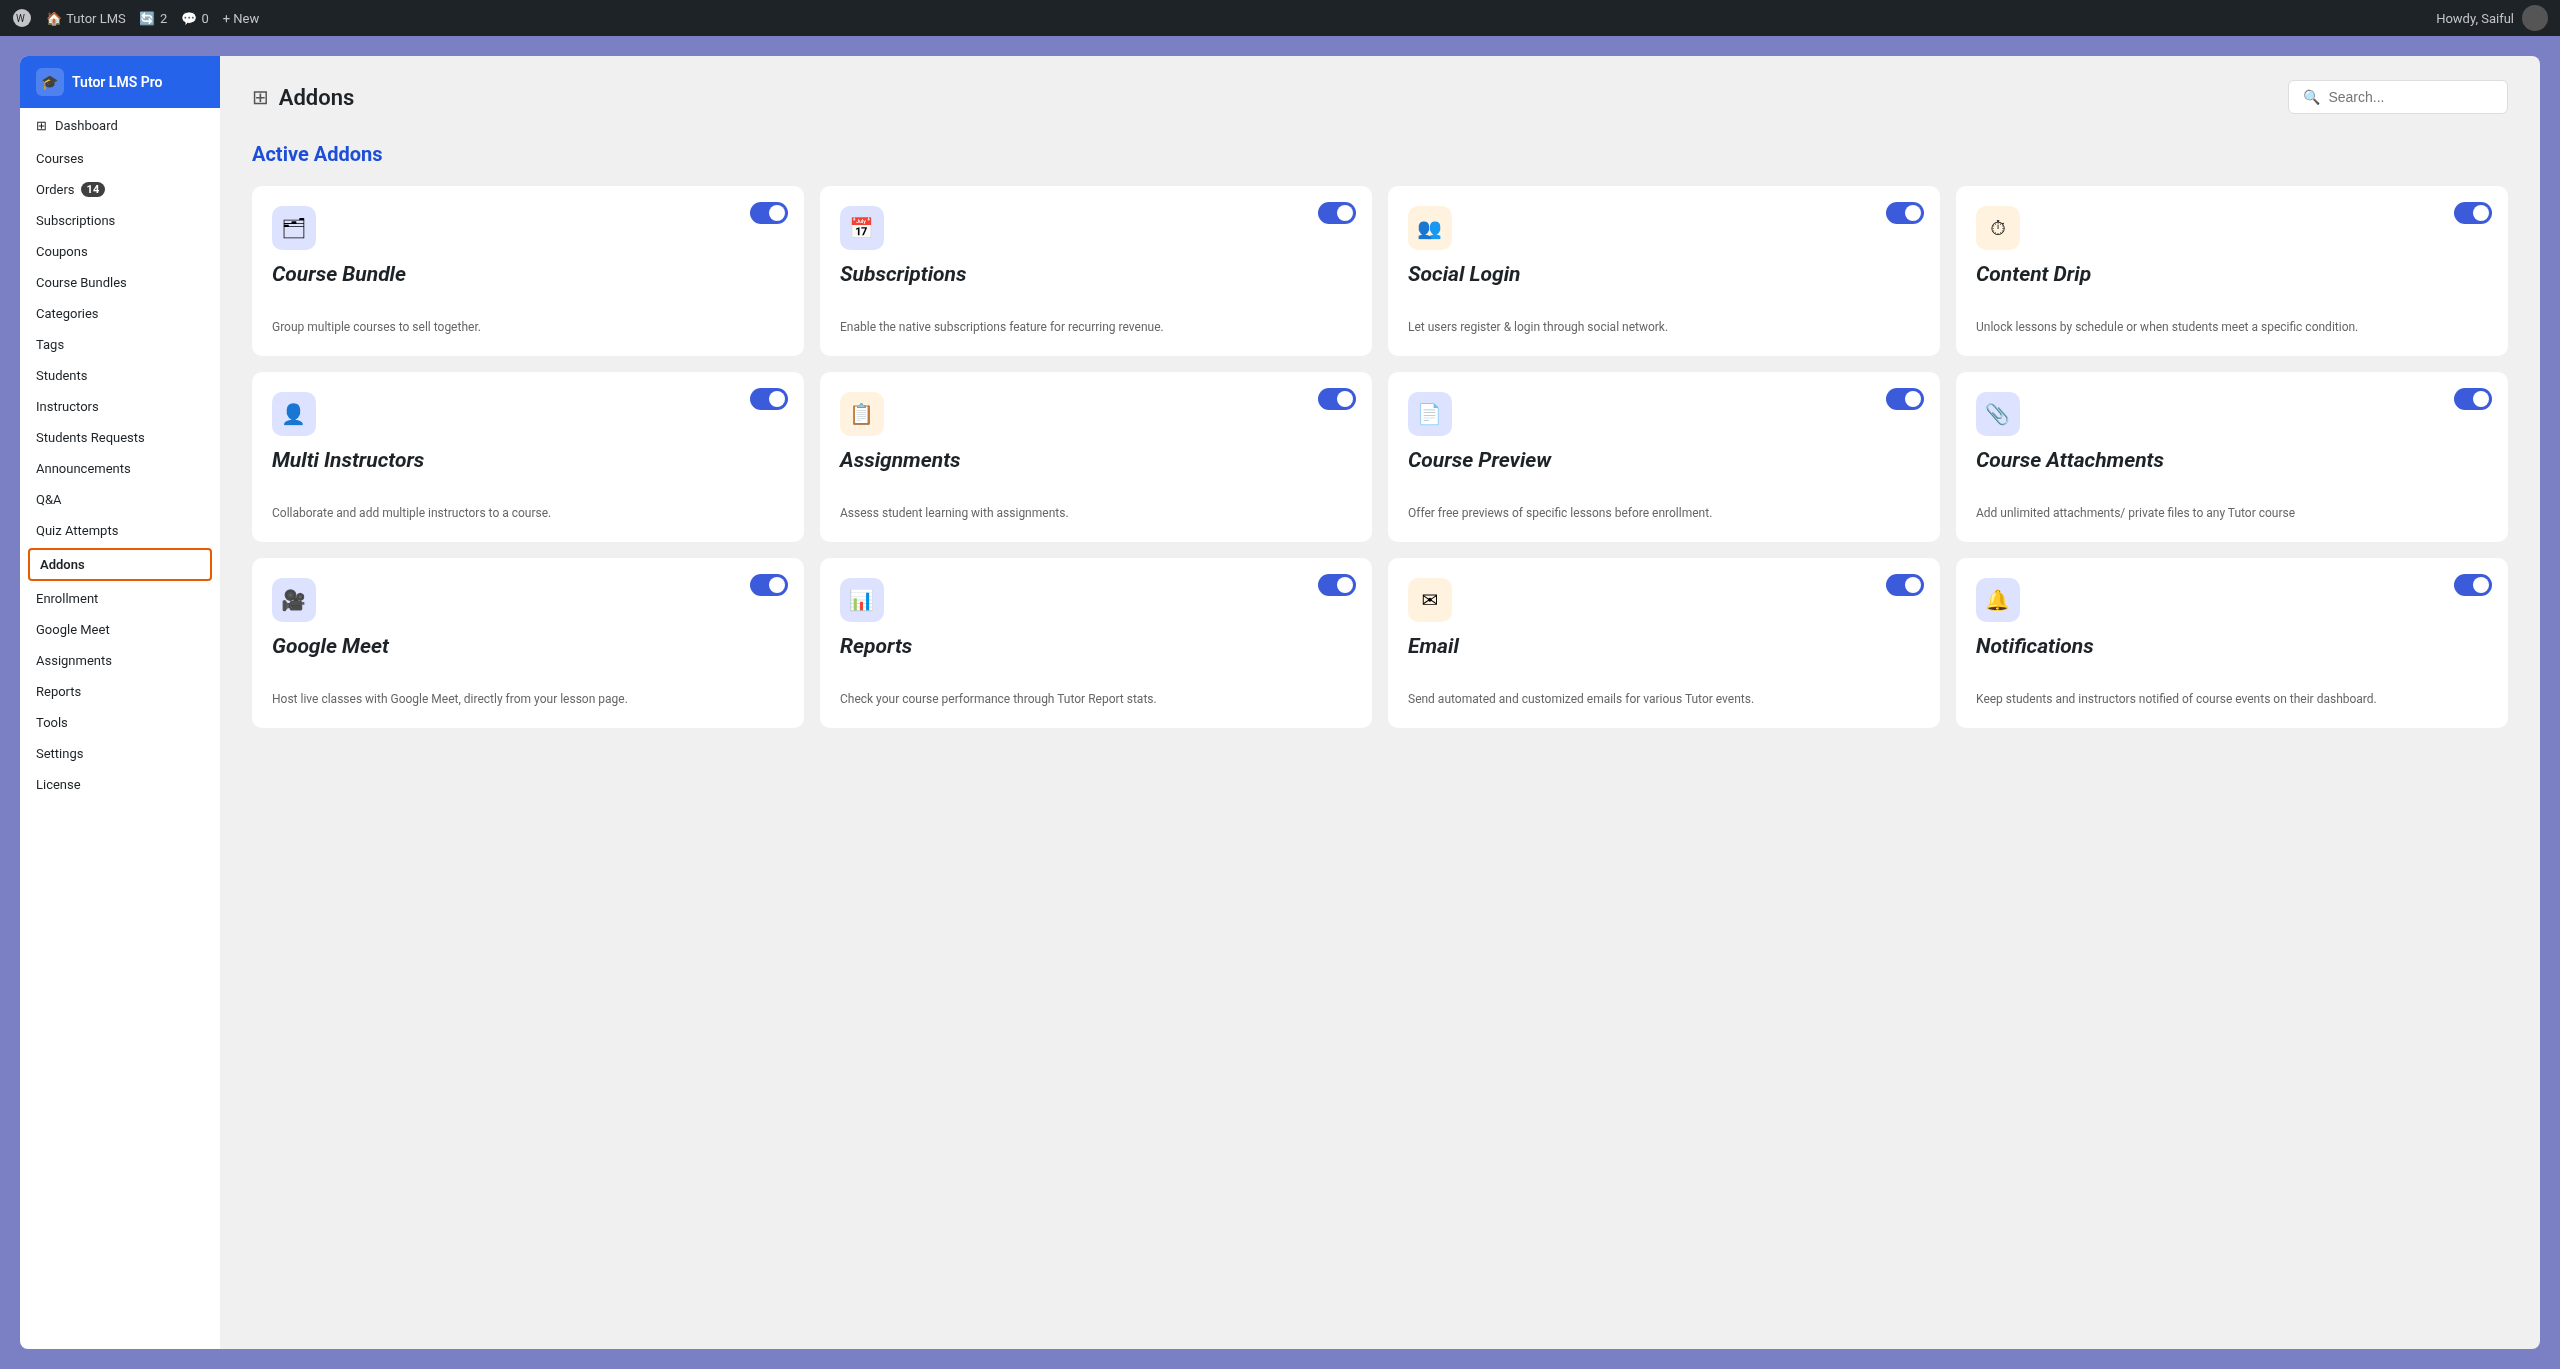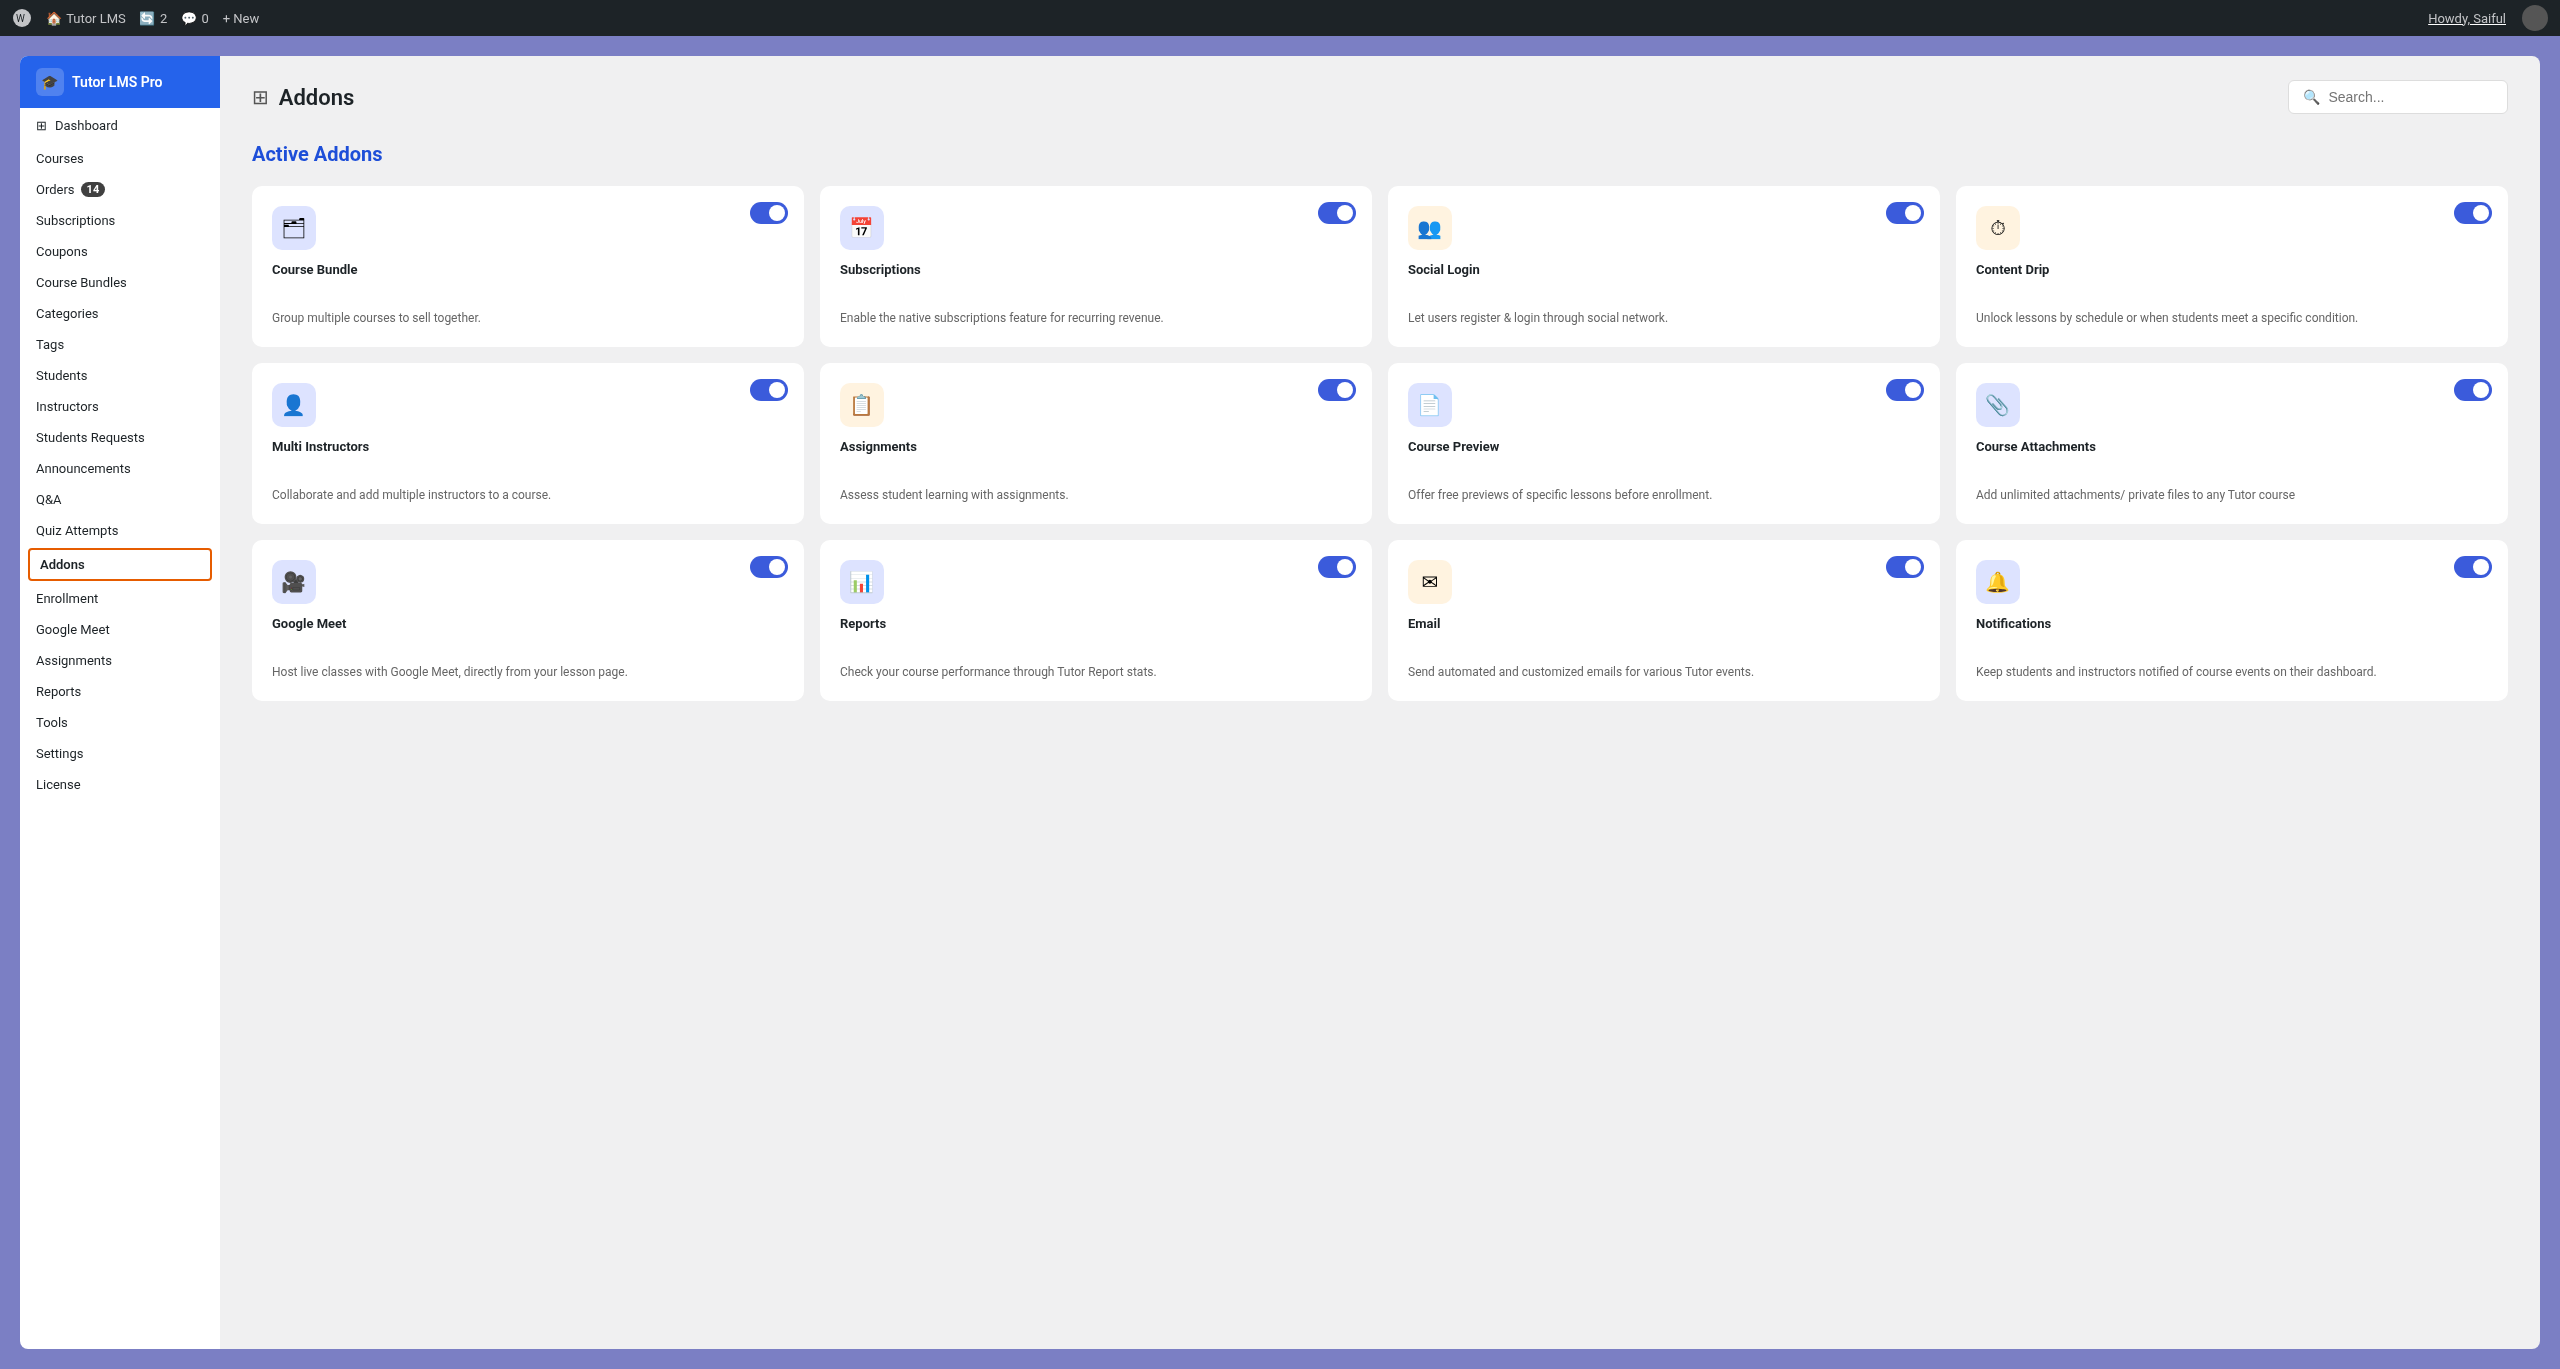--- a/index.html
+++ b/index.html
@@ -10,21 +10,21 @@
       background: #1d2327;
       color: #fff;
       height: 36px;
       display: flex;
       align-items: center;
       padding: 0 12px;
       gap: 16px;
       flex-shrink: 0;
     }
     .admin-bar-left { display: flex; align-items: center; gap: 14px; flex: 1; }
-    .admin-bar-right { display: flex; align-items: center; gap: 16px; text-decoration: underline; }
+    .admin-bar-right { display: flex; align-items: center; gap: 8px; }
     .admin-bar-item { color: #c3c4c7; font-size: 13px; display: flex; align-items: center; gap: 4px; cursor: pointer; }
     .wp-icon { width: 20px; height: 20px; fill: #c3c4c7; }
 
     
     .main-wrapper {
       display: flex;
       flex: 1;
       padding: 20px;
       gap: 0;
     }
@@ -127,21 +127,21 @@
       display: grid;
       grid-template-columns: repeat(4, 1fr);
       gap: 16px;
     }
     .card {
       background: #fff;
       border-radius: 10px;
       padding: 20px;
       position: relative;
     }
-    .card-name { font-size: 13px; font-weight: 700; color: #1d2327; margin-bottom: 6px; }
+    .card-name { font-size: 21px; font-weight: 700; color: #1d2327; margin-bottom: 6px; font-style: italic; }
     .card-desc { font-size: 12px; color: #666; line-height: 1.5; margin-top: 32px; }
     .toggle-container {
       position: absolute;
       top: 16px;
       right: 16px;
     }
     .toggle {
       width: 38px;
       height: 22px;
       background: #3b5bdb;

